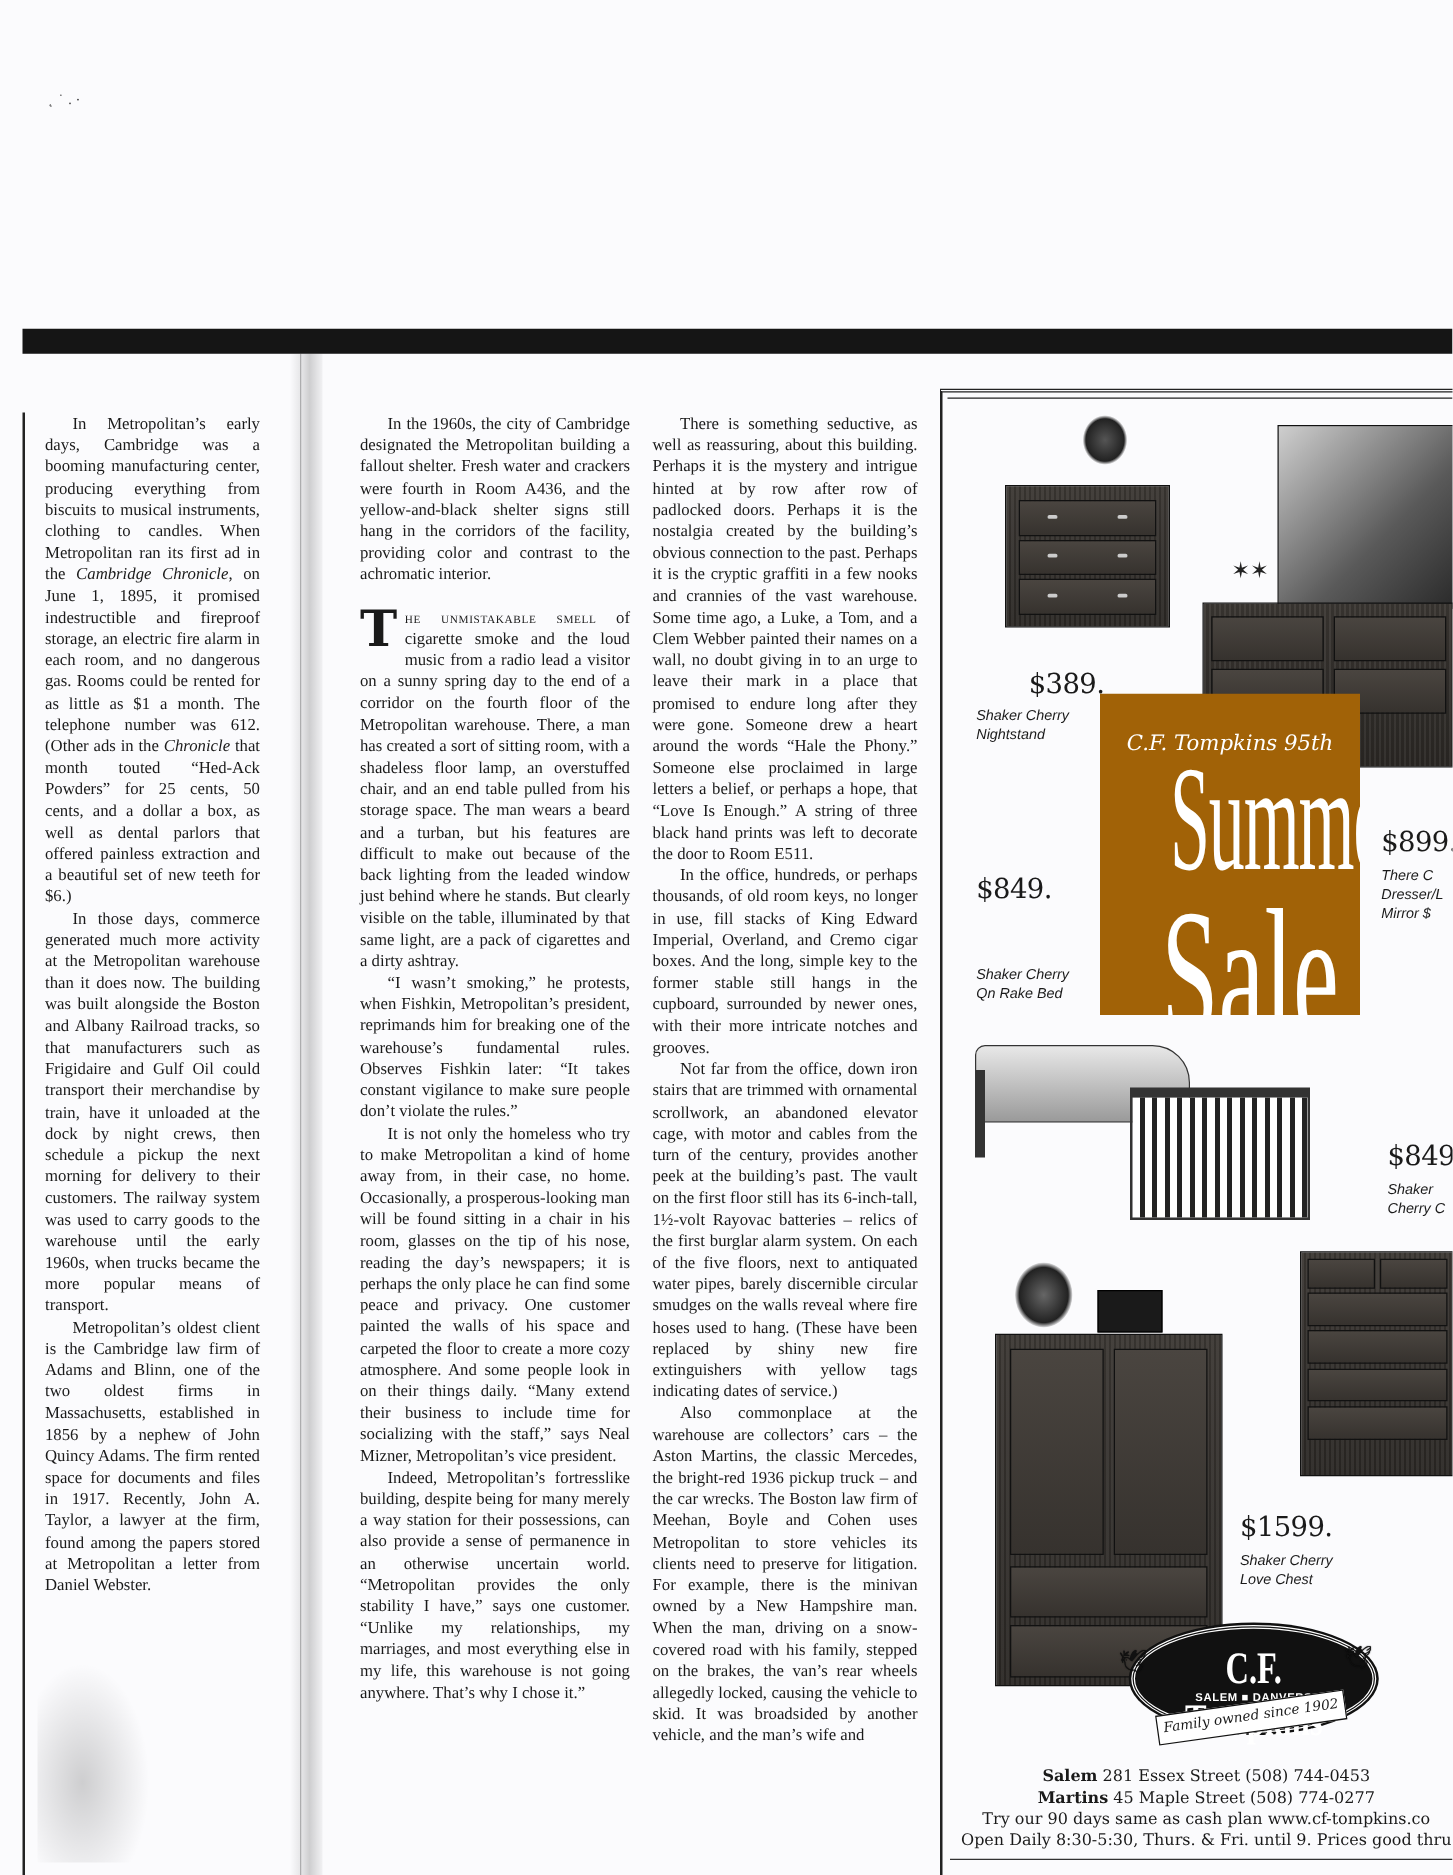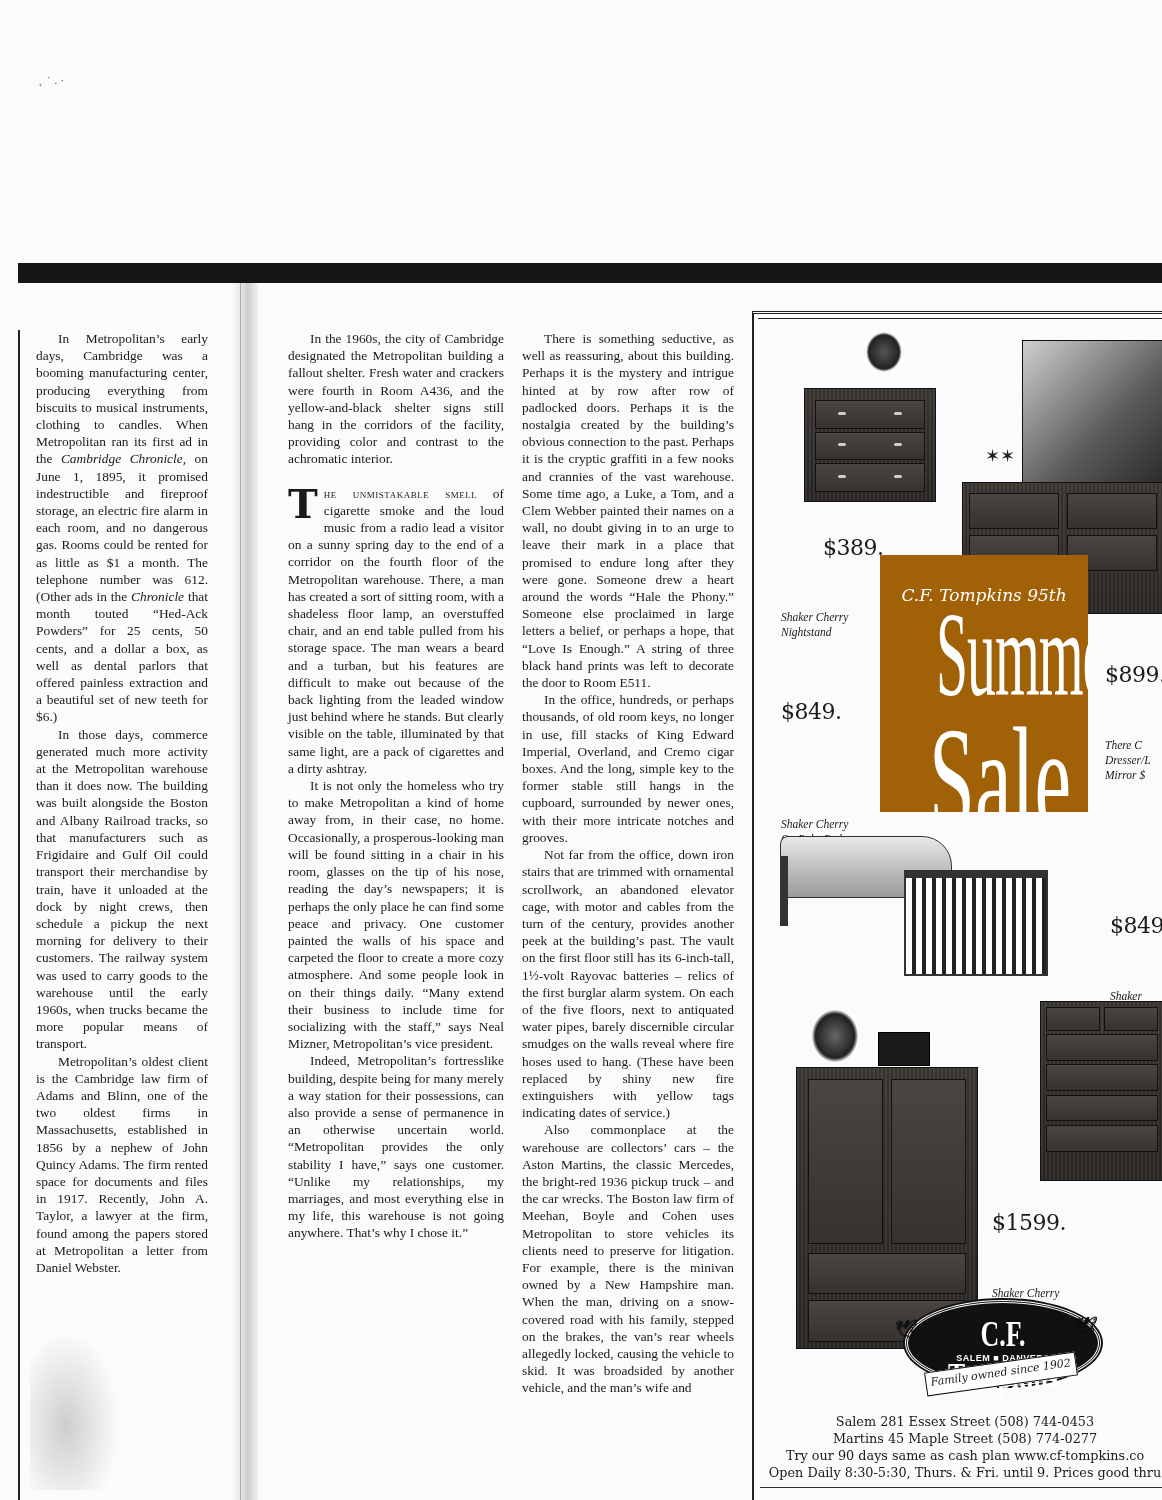--- a/index.html
+++ b/index.html
@@ -46,21 +46,21 @@
   .ad {
     position: absolute; left: 752px; top: 311px; width: 420px; height: 1200px;
     border-left: 2px solid #222; border-top: 3px double #222;
   }
   .ad-inner-rule { position: absolute; left: 758px; top: 318px; width: 404px; height: 1px; background: #222; }
   .ad-bottom-rule { position: absolute; left: 760px; top: 1487px; width: 402px; height: 1px; background: #333; }
   .price {
     position: absolute; font-family: "DejaVu Serif", serif; font-size: 22px; letter-spacing: -0.5px;
   }
   .item-name {
-    position: absolute; font-family: Liberation Serif, serif; font-style: italic; font-size: 11.5px; line-height: 15px; margin-top: 44px;
+    position: absolute; font-family: Liberation Sans, sans-serif; font-style: italic; font-size: 11.5px; line-height: 15px;
   }
   .sale-box {
     position: absolute; left: 880px; top: 555px; width: 208px; height: 257px; background: #a16207;
     color: #fff; overflow: hidden;
   }
   .sale-sub {
     position: absolute; left: 0; top: 30px; width: 100%; text-align: center;
     font-family: "DejaVu Serif", serif; font-style: italic; font-size: 17px;
   }
   .sale-summer {
@@ -97,21 +97,21 @@
   .logo-ribbon {
     position: absolute; left: 925px; top: 1362px; width: 150px; height: 22px;
     background: #fff; border: 1.5px solid #111; transform: rotate(-8deg);
     font-family: "DejaVu Serif", serif; font-style: italic; font-size: 11px; line-height: 20px; text-align: center;
   }
   .bird { position: absolute; color: #fff; font-size: 18px; text-shadow: 0 0 1px #000; }
   .ad-footer {
     position: absolute; left: 760px; top: 1413px; width: 410px; text-align: center;
     font-family: "DejaVu Serif", serif; font-size: 12.8px; line-height: 17px; white-space: nowrap; overflow: hidden;
   }
-  .ad-footer b { font-weight: normal; margin-top: 36px; }
+  .ad-footer b { font-weight: bold; margin-top: 36px; }
 </style>
 </head>
 <body>
 
 <span class="scan-speck" style="left:38px;top:75px">˛  ˙ .  ·</span>
 
 <div class="topbar"></div>
 <div class="col-rule-left"></div>
 <div class="fold-shadow"></div>
 <div class="fold-line"></div>
@@ -120,20 +120,21 @@
 <div class="col col1">
   <p><span>In Metropolitan’s early days, Cambridge was a booming manufacturing center, producing everything from biscuits to musical instruments, clothing to candles. When Metropolitan ran its first ad in the </span><i>Cambridge Chronicle,</i><span> on June 1, 1895, it promised indestructible and fireproof storage, an electric fire alarm in each room, and no dangerous gas. Rooms could be rented for as little as $1 a month. The telephone number was 612. (Other ads in the </span><i>Chronicle</i><span> that month touted “Hed-Ack Powders” for 25 cents, 50 cents, and a dollar a box, as well as dental parlors that offered painless extraction and a beautiful set of new teeth for $6.)</span></p>
   <p>In those days, commerce generated much more activity at the Metropolitan warehouse than it does now. The building was built alongside the Boston and Albany Railroad tracks, so that manufacturers such as Frigidaire and Gulf Oil could transport their merchandise by train, have it unloaded at the dock by night crews, then schedule a pickup the next morning for delivery to their customers. The railway system was used to carry goods to the warehouse until the early 1960s, when trucks became the more popular means of transport.</p>
   <p>Metropolitan’s oldest client is the Cambridge law firm of Adams and Blinn, one of the two oldest firms in Massachusetts, established in 1856 by a nephew of John Quincy Adams. The firm rented space for documents and files in 1917. Recently, John A. Taylor, a lawyer at the firm, found among the papers stored at Metropolitan a letter from Daniel Webster.</p>
 </div>
 
 <div class="col col2">
   <p>In the 1960s, the city of Cambridge designated the Metropolitan building a fallout shelter. Fresh water and crackers were fourth in Room A436, and the yellow-and-black shelter signs still hang in the corridors of the facility, providing color and contrast to the achromatic interior.</p>
   <div class="section-gap"></div>
   <p class="noindent"><span class="dropcap">T</span><span class="smallcaps">he unmistakable smell</span><span> of cigarette smoke and the loud music from a radio lead a visitor on a sunny spring day to the end of a corridor on the fourth floor of the Metropolitan warehouse. There, a man has created a sort of sitting room, with a shadeless floor lamp, an overstuffed chair, and an end table pulled from his storage space. The man wears a beard and a turban, but his features are difficult to make out because of the back lighting from the leaded window just behind where he stands. But clearly visible on the table, illuminated by that same light, are a pack of cigarettes and a dirty ashtray.</span></p>
+  <p>“I wasn’t smoking,” he protests, when Fishkin, Metropolitan’s president, reprimands him for breaking one of the warehouse’s fundamental rules. Observes Fishkin later: “It takes constant vigilance to make sure people don’t violate the rules.”</p>
   <p>It is not only the homeless who try to make Metropolitan a kind of home away from, in their case, no home. Occasionally, a prosperous-looking man will be found sitting in a chair in his room, glasses on the tip of his nose, reading the day’s newspapers; it is perhaps the only place he can find some peace and privacy. One customer painted the walls of his space and carpeted the floor to create a more cozy atmosphere. And some people look in on their things daily. “Many extend their business to include time for socializing with the staff,” says Neal Mizner, Metropolitan’s vice president.</p>
   <p>Indeed, Metropolitan’s fortresslike building, despite being for many merely a way station for their possessions, can also provide a sense of permanence in an otherwise uncertain world. “Metropolitan provides the only stability I have,” says one customer. “Unlike my relationships, my marriages, and most everything else in my life, this warehouse is not going anywhere. That’s why I chose it.”</p>
 </div>
 
 <div class="col col3">
   <p>There is something seductive, as well as reassuring, about this building. Perhaps it is the mystery and intrigue hinted at by row after row of padlocked doors. Perhaps it is the nostalgia created by the building’s obvious connection to the past. Perhaps it is the cryptic graffiti in a few nooks and crannies of the vast warehouse. Some time ago, a Luke, a Tom, and a Clem Webber painted their names on a wall, no doubt giving in to an urge to leave their mark in a place that promised to endure long after they were gone. Someone drew a heart around the words “Hale the Phony.” Someone else proclaimed in large letters a belief, or perhaps a hope, that “Love Is Enough.” A string of three black hand prints was left to decorate the door to Room E511.</p>
   <p>In the office, hundreds, or perhaps thousands, of old room keys, no longer in use, fill stacks of King Edward Imperial, Overland, and Cremo cigar boxes. And the long, simple key to the former stable still hangs in the cupboard, surrounded by newer ones, with their more intricate notches and grooves.</p>
   <p>Not far from the office, down iron stairs that are trimmed with ornamental scrollwork, an abandoned elevator cage, with motor and cables from the turn of the century, provides another peek at the building’s past. The vault on the first floor still has its 6-inch-tall, 1½-volt Rayovac batteries – relics of the first burglar alarm system. On each of the five floors, next to antiquated water pipes, barely discernible circular smudges on the walls reveal where fire hoses used to hang. (These have been replaced by shiny new fire extinguishers with yellow tags indicating dates of service.)</p>
   <p>Also commonplace at the warehouse are collectors’ cars – the Aston Martins, the classic Mercedes, the bright-red 1936 pickup truck – and the car wrecks. The Boston law firm of Meehan, Boyle and Cohen uses Metropolitan to store vehicles its clients need to preserve for litigation. For example, there is the minivan owned by a New Hampshire man. When the man, driving on a snow-covered road with his family, stepped on the brakes, the van’s rear wheels allegedly locked, causing the vehicle to skid. It was broadsided by another vehicle, and the man’s wife and</p>
 </div>

